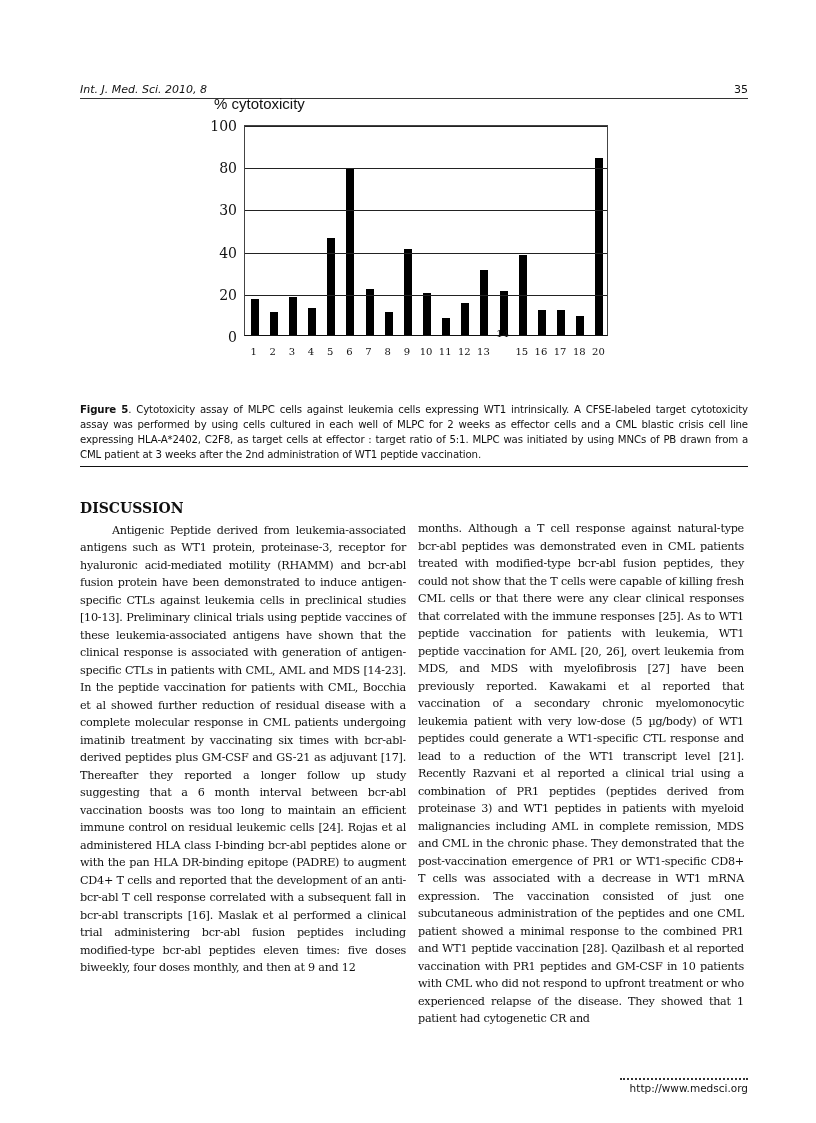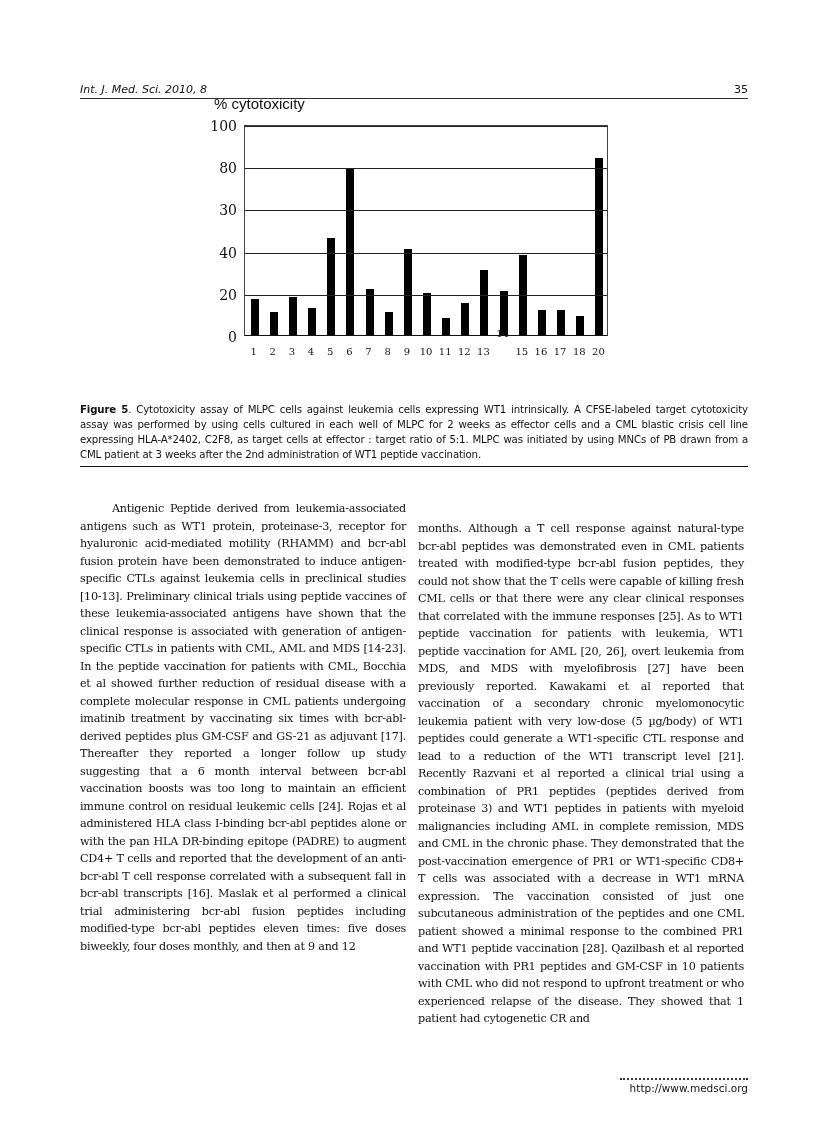--- a/index.html
+++ b/index.html
@@ -95,20 +95,21 @@
       <div class="xtick-label" style="left: 398.421px; top: 254px; position: absolute;">20</div>
     </div>
 </div>
 
 <div class="caption">
   <b>Figure 5</b><span>. Cytotoxicity assay of MLPC cells against leukemia cells expressing WT1 intrinsically.  A CFSE-labeled target cytotoxicity assay was performed by using cells cultured in each well of MLPC for 2 weeks as effector cells and a CML blastic crisis cell line expressing HLA-A*2402, C2F8, as target cells at effector : target ratio of 5:1.  MLPC was initiated by using MNCs of PB drawn from a CML patient at 3 weeks after the 2nd administration of WT1 peptide vaccination.</span>
 </div>
 <div class="caption-rule"></div>
 
 <div class="col left">
+  <h2>DISCUSSION</h2>
   <p>Antigenic Peptide derived from leukemia-associated antigens such as WT1 protein, proteinase-3, receptor for hyaluronic acid-mediated motility (RHAMM) and bcr-abl fusion protein have been demonstrated to induce antigen-specific CTLs against leukemia cells in preclinical studies [10-13]. Preliminary clinical trials using peptide vaccines of these leukemia-associated antigens have shown that the clinical response is associated with generation of antigen-specific CTLs in patients with CML, AML and MDS [14-23].  In the peptide vaccination for patients with CML, Bocchia et al showed further reduction of residual disease with a complete molecular response in CML patients undergoing imatinib treatment by vaccinating six times with bcr-abl-derived peptides plus GM-CSF and GS-21 as adjuvant [17]. Thereafter they reported a longer follow up study suggesting that a 6 month interval between bcr-abl vaccination boosts was too long to maintain an efficient immune control on residual leukemic cells [24].  Rojas et al administered HLA class I-binding bcr-abl peptides alone or with the pan HLA DR-binding epitope (PADRE) to augment CD4+ T cells and reported that the development of an anti-bcr-abl T cell response correlated with a subsequent fall in bcr-abl transcripts [16].  Maslak et al performed a clinical trial administering bcr-abl fusion peptides including modified-type bcr-abl peptides eleven times: five doses biweekly, four doses monthly, and then at 9 and 12</p>
 </div>
 <div class="col right">
   <p>months. Although a T cell response against natural-type bcr-abl peptides was demonstrated even in CML patients treated with modified-type bcr-abl fusion peptides, they could not show that the T cells were capable of killing fresh CML cells or that there were any clear clinical responses that correlated with the immune responses [25].  As to WT1 peptide vaccination for patients with leukemia, WT1 peptide vaccination for AML [20, 26], overt leukemia from MDS, and MDS with myelofibrosis [27] have been previously reported.  Kawakami et al reported that vaccination of a secondary chronic myelomonocytic leukemia patient with very low-dose (5 µg/body) of WT1 peptides could generate a WT1-specific CTL response and lead to a reduction of the WT1 transcript level [21].  Recently Razvani et al reported a clinical trial using a combination of PR1 peptides (peptides derived from proteinase 3) and WT1 peptides in patients with myeloid malignancies including AML in complete remission, MDS and CML in the chronic phase. They demonstrated that the post-vaccination emergence of PR1 or WT1-specific CD8+ T cells was associated with a decrease in WT1 mRNA expression. The vaccination consisted of just one subcutaneous administration of the peptides and one CML patient showed a minimal response to the combined PR1 and WT1 peptide vaccination [28].   Qazilbash et al reported vaccination with PR1 peptides and GM-CSF in 10 patients with CML who did not respond to upfront treatment or who experienced relapse of the disease. They showed that 1 patient had cytogenetic CR and</p>
 </div>
 
 <div class="footer-rule"></div>
 <div class="footer">http://www.medsci.org</div>
 
 </body></html>

